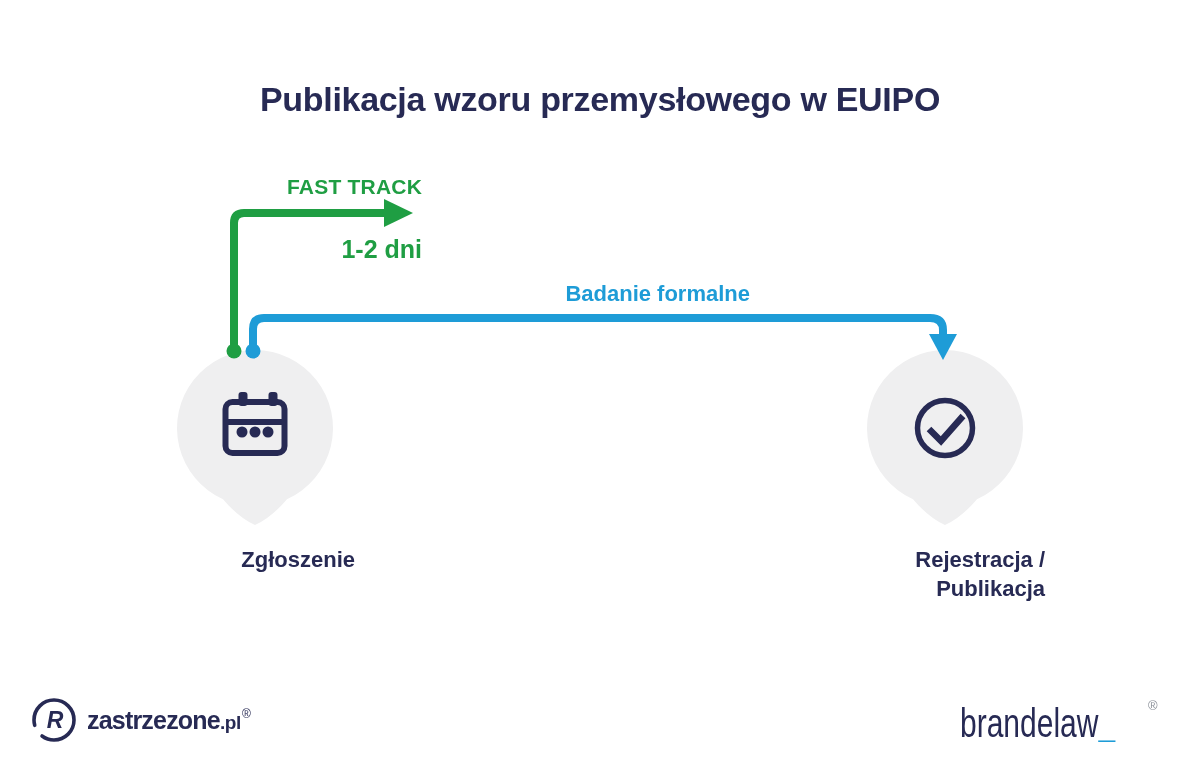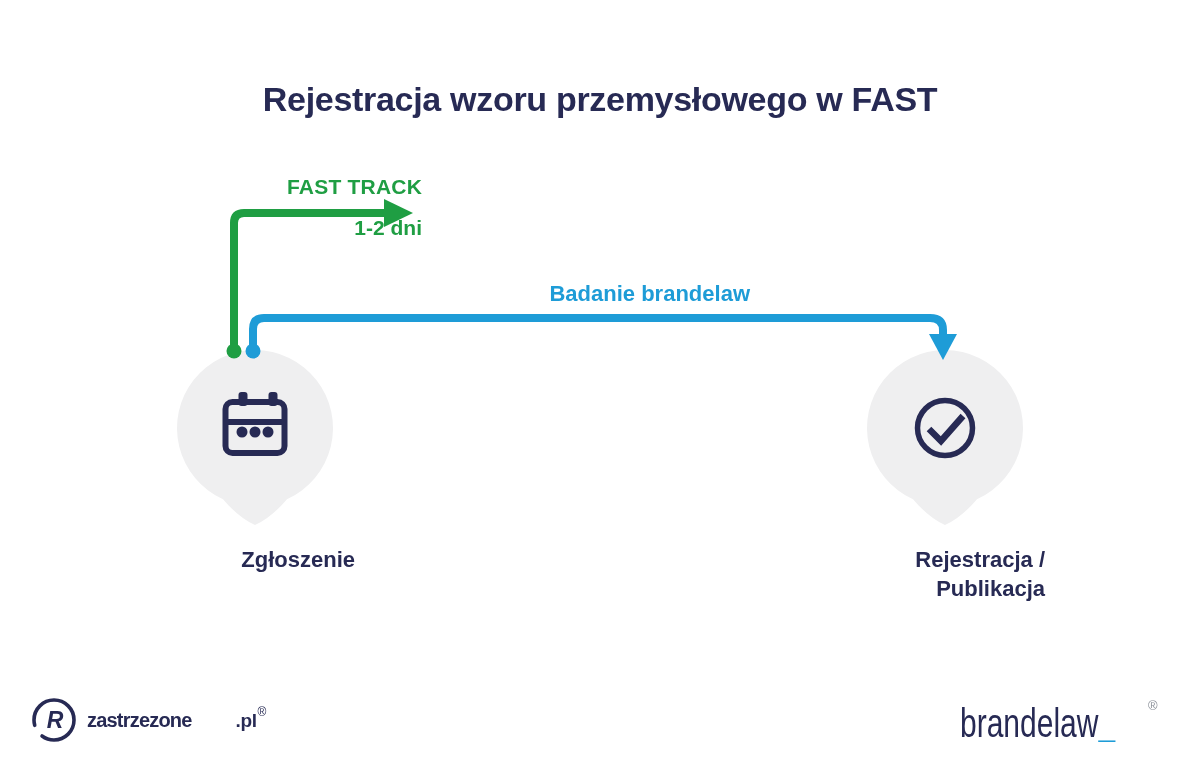--- a/index.html
+++ b/index.html
@@ -12,51 +12,51 @@
     left:0;top:80px;width:1200px;text-align:center;
     font-size:34px;font-weight:700;color:var(--navy,#272a54);letter-spacing:-.3px;
   }
   .arrow-layer{left:0;top:0;z-index:3;pointer-events:none;}
   .node-svg{z-index:1;}
   .label{z-index:4;text-align:right;font-weight:700;}
   .green-text{color:var(--green,#1f9e43);}
   .blue-text{color:var(--blue,#1e9cd7);}
   .navy-text{color:var(--navy,#272a54);}
   .fast-track-label{left:222px;top:175px;width:200px;font-size:21px;letter-spacing:.2px;}
-  .fast-track-duration{left:222px;top:216px;width:200px;font-size:21px;}
+  .fast-track-duration{left:222px;top:235px;width:200px;font-size:25px;}
   .formal-label{left:450px;top:281px;width:300px;font-size:22px;}
   .formal-duration{left:450px;top:338px;width:300px;font-size:21px;}
   .node-label{font-size:22px;line-height:29px;white-space:pre-line;}
   .node-label-start{left:155px;top:545px;width:200px;}
   .node-label-end{left:845px;top:545px;width:200px;}
   .stroke-green{stroke:var(--green,#1f9e43);}
   .fill-green{fill:var(--green,#1f9e43);}
   .stroke-blue{stroke:var(--blue,#1e9cd7);}
   .fill-blue{fill:var(--blue,#1e9cd7);}
   .pin{fill:var(--node-gray,#efeff0);}
   .icon-stroke{stroke:var(--navy,#272a54);fill:none;}
   .icon-fill{fill:var(--navy,#272a54);}
   
   .footer-left{left:30px;top:696px;height:48px;display:flex;align-items:center;gap:9px;z-index:5;}
-  .zl-text{font-size:20px;font-weight:600;color:var(--navy,#272a54);letter-spacing:-.8px;}
-  .zl-tld{font-size:19px;font-weight:600;color:var(--navy,#272a54);letter-spacing:-.4px;padding-left:44px;}
+  .zl-text{font-size:25px;font-weight:600;color:var(--navy,#272a54);letter-spacing:-.8px;}
+  .zl-tld{font-size:19px;font-weight:600;color:var(--navy,#272a54);letter-spacing:-.4px;}
   .zl-reg{font-size:12px;color:var(--navy,#272a54);position:relative;top:-11px;margin-left:1px;}
   
   .footer-right{left:960px;top:703px;z-index:5;white-space:nowrap;}
   .bl-scale{display:inline-block;transform:scaleX(.75);transform-origin:left top;}
   .bl-text{font-size:40px;line-height:1;font-weight:400;color:var(--navy,#272a54);letter-spacing:0;}
   .bl-cursor{font-size:40px;line-height:1;font-weight:700;color:var(--blue,#1e9cd7);}
   .bl-reg{left:1148px;top:698px;font-size:13px;color:var(--reg-gray,#8a8f98);z-index:5;}
 </style>
 </head>
 <body>
 
 <div class="canvas">
 
-  <div class="abs page-title">Rejestracja wzoru przemysłowego w FAST</div>
+  <div class="abs page-title">Publikacja wzoru przemysłowego w EUIPO</div>
 
   <svg class="abs node-svg" style="left:170px;top:343px" width="170" height="185" viewBox="-85 -85 170 185">
     <path class="pin" d="M -32 71.2 A 78 78 0 1 1 32 71.2 Q 16 90 0 97 Q -16 90 -32 71.2 Z"></path>
     <g>
       <rect class="icon-fill" x="-16.5" y="-36" width="9" height="14" rx="3"></rect>
       <rect class="icon-fill" x="13.5" y="-36" width="9" height="14" rx="3"></rect>
       <rect class="icon-stroke" x="-29.5" y="-26" width="59" height="51" rx="7" stroke-width="6" fill="#ffffff"></rect>
       <path class="icon-stroke" d="M -29 -6 L 29 -6" stroke-width="6"></path>
       <circle class="icon-fill" cx="-13" cy="4" r="5.5"></circle>
       <circle class="icon-fill" cx="0" cy="4" r="5.5"></circle>
@@ -76,21 +76,21 @@
     <path class="stroke-green" d="M 234 351 L 234 223 Q 234 213 244 213 L 385 213" fill="none" stroke-width="8"></path>
     <polygon class="fill-green" points="384,199 413,213 384,227"></polygon>
     <circle class="fill-green" cx="234" cy="351" r="7.5"></circle>
     <path class="stroke-blue" d="M 253 351 L 253 329 Q 253 318 264 318 L 930 318 Q 943 318 943 330 L 943 337" fill="none" stroke-width="8"></path>
     <polygon class="fill-blue" points="929,334 957,334 943,360"></polygon>
     <circle class="fill-blue" cx="253" cy="351" r="7.5"></circle>
   </svg>
 
   <div class="abs label green-text fast-track-label">FAST TRACK</div>
   <div class="abs label green-text fast-track-duration">1-2 dni</div>
-  <div class="abs label blue-text formal-label">Badanie brandelaw</div>
+  <div class="abs label blue-text formal-label">Badanie formalne</div>
 
   <div class="abs label navy-text node-label node-label-start">Zgłoszenie</div>
   <div class="abs label navy-text node-label node-label-end">Rejestracja /
 Publikacja</div>
 
   <div class="abs footer-left">
     <svg width="48" height="48" viewBox="0 0 48 48">
       <circle cx="24" cy="24" r="20" fill="none" stroke="var(--navy,#272a54)" stroke-width="3.6" stroke-dasharray="44 13 78" stroke-linecap="round"></circle>
       <text x="25" y="32" text-anchor="middle" font-family="Liberation Sans, sans-serif" font-size="23" font-weight="700" font-style="italic" fill="var(--navy,#272a54)">R</text>
     </svg>

